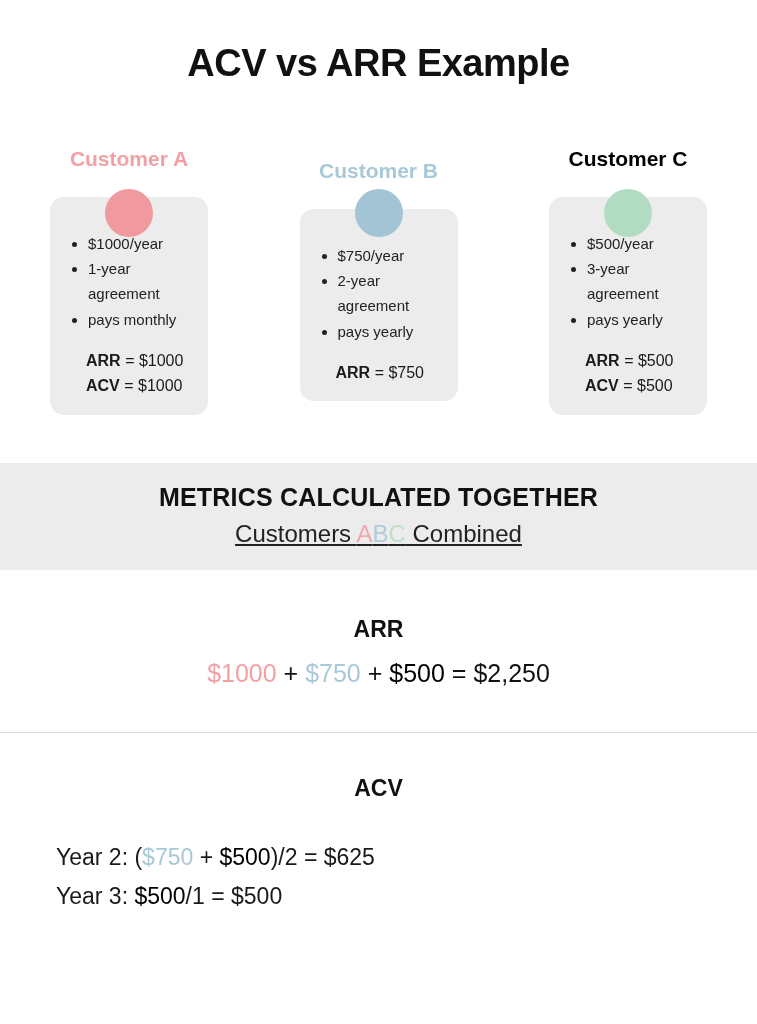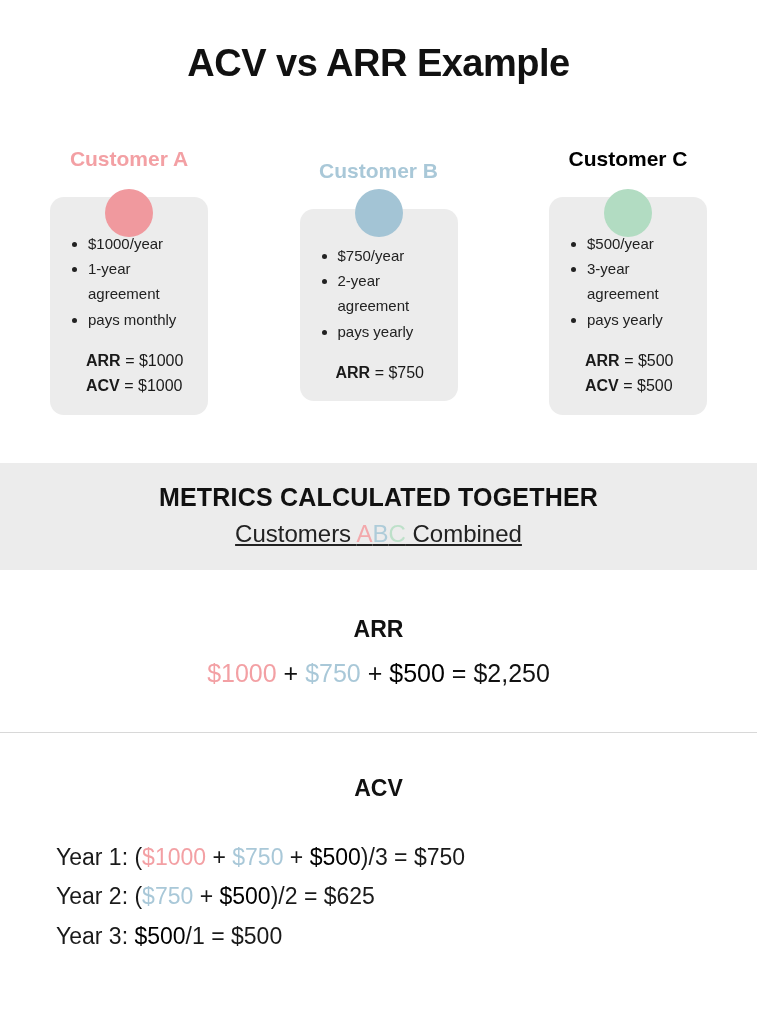--- a/index.html
+++ b/index.html
@@ -230,21 +230,18 @@
     <span class="a">$1000</span><span> + </span><span class="b">$750</span><span> + </span><span class="c">$500</span><span> = $2,250</span>
   </div>
 </div>
 
 <div class="divider"></div>
 
 <div class="acv-title">ACV</div>
 
 <div class="acv-lines">
   <div class="acv-line">
-    <span>Year 1: (</span><span class="a">$1000</span><span> + </span><span class="b">$750</span><span> + </span><span class="c">$500</span><span>)/3 = $750</span>
-  </div>
-  <div class="acv-line">
     <span>Year 2: (</span><span class="a"></span><span></span><span class="b">$750</span><span> + </span><span class="c">$500</span><span>)/2 = $625</span>
   </div>
   <div class="acv-line">
     <span>Year 3: </span><span class="a"></span><span></span><span class="b"></span><span></span><span class="c">$500</span><span>/1 = $500</span>
   </div>
 </div>
 
 </body></html>

